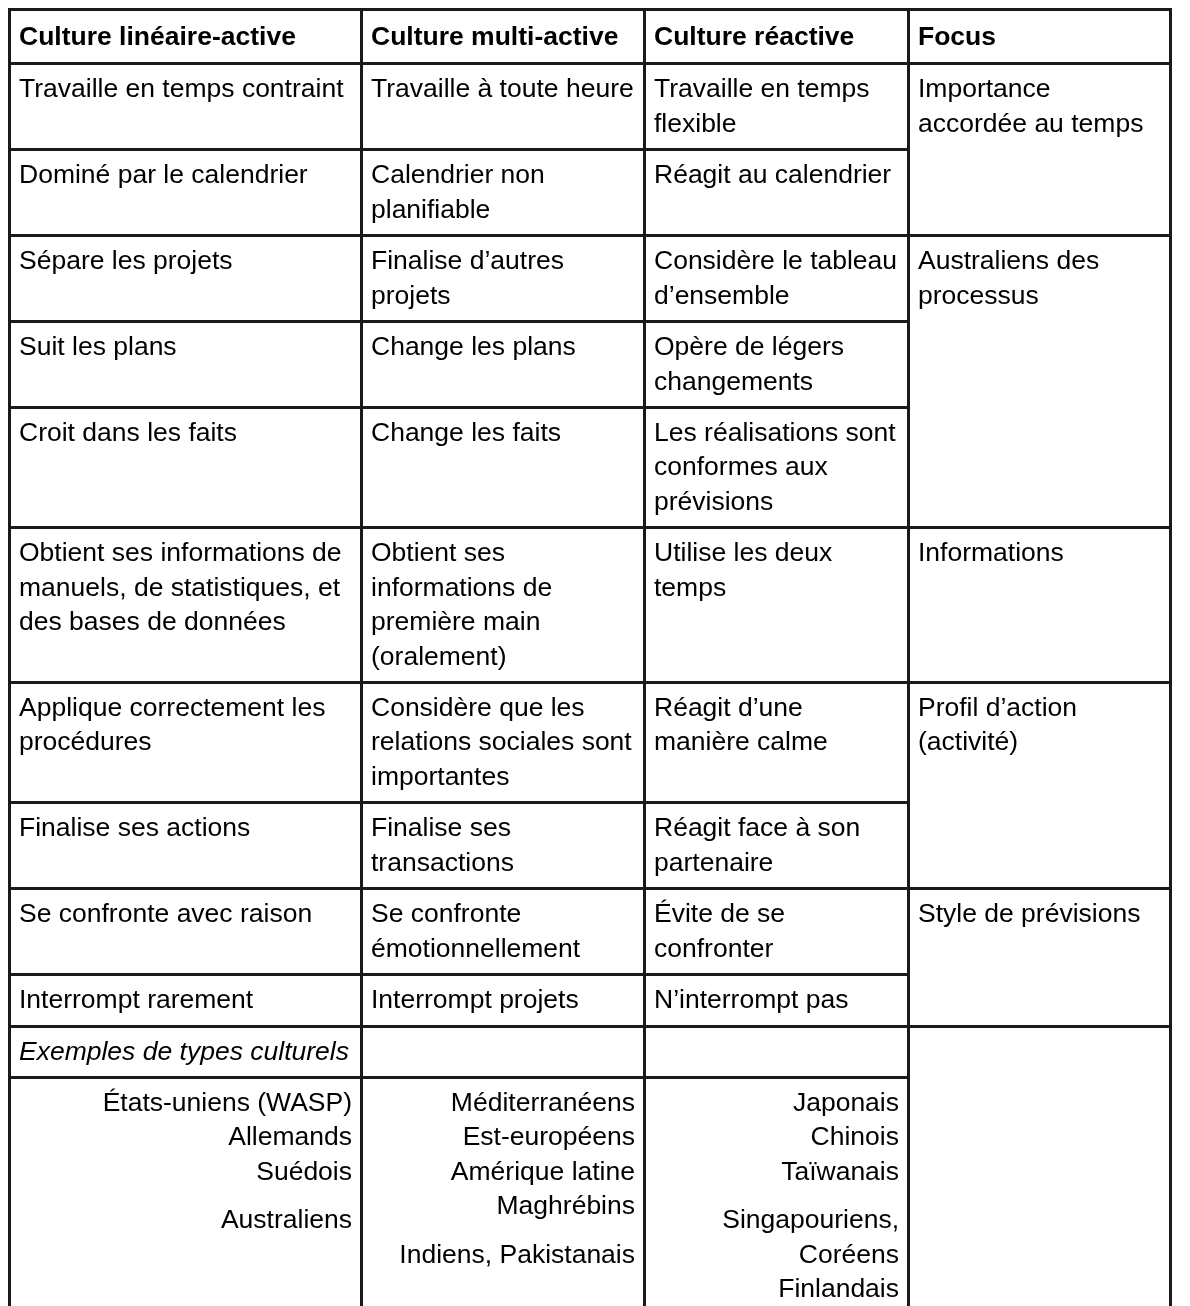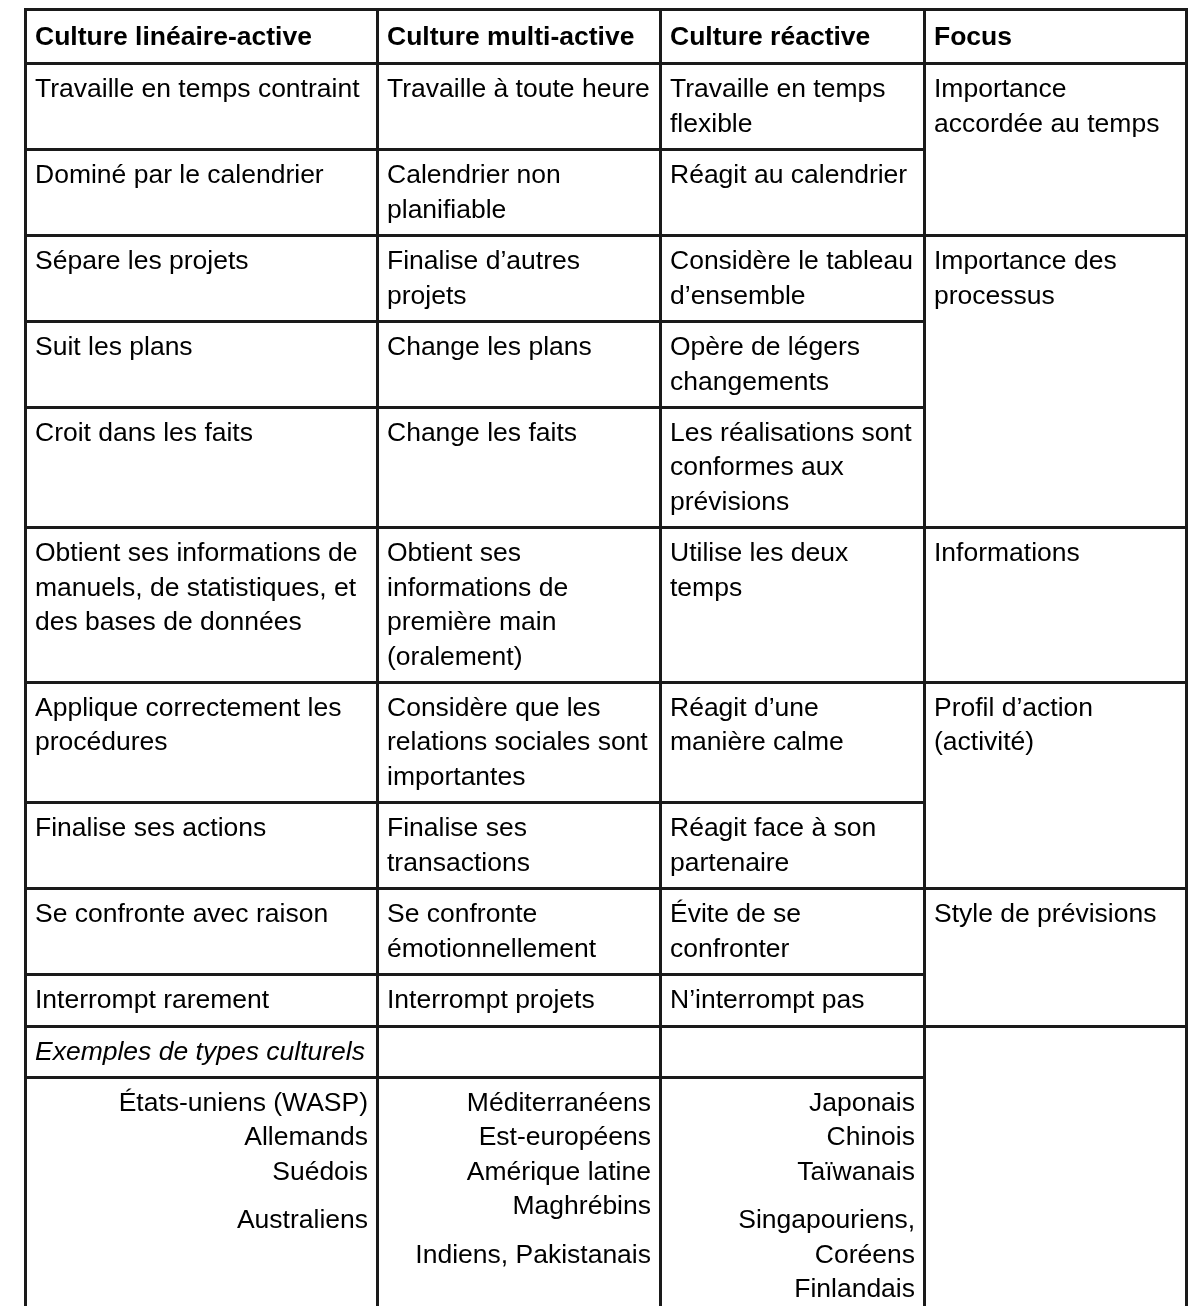--- a/index.html
+++ b/index.html
@@ -12,21 +12,21 @@
     height: 1306px;
     font-family: "Liberation Sans", sans-serif;
     color: #000000;
     overflow: hidden;
   }
   .page {
     width: 1190px;
     height: 1306px;
     position: relative;
     box-sizing: border-box;
-    padding: 8px 10px 0 24px;
+    padding: 8px 10px 0 8px;
   }
   table.culture-table {
     border-collapse: collapse;
     table-layout: fixed;
     width: 1161px;
     border: 3px solid #1a1a1a;
     background: #ffffff;
   }
   table.culture-table col.c1 { width: 352px; }
   table.culture-table col.c2 { width: 283px; }
@@ -99,21 +99,21 @@
       </tr>
       <tr>
         <td>Dominé par le calendrier</td>
         <td>Calendrier non planifiable</td>
         <td>Réagit au calendrier</td>
       </tr>
       <tr>
         <td>Sépare les projets</td>
         <td>Finalise d’autres projets</td>
         <td>Considère le tableau d’ensemble</td>
-        <td class="focus-cell" rowspan="3">Importance des processus</td>
+        <td class="focus-cell" rowspan="3">Australiens des processus</td>
       </tr>
       <tr>
         <td>Suit les plans</td>
         <td>Change les plans</td>
         <td>Opère de légers changements</td>
       </tr>
       <tr>
         <td>Croit dans les faits</td>
         <td>Change les faits</td>
         <td>Les réalisations sont conformes aux prévisions</td>

